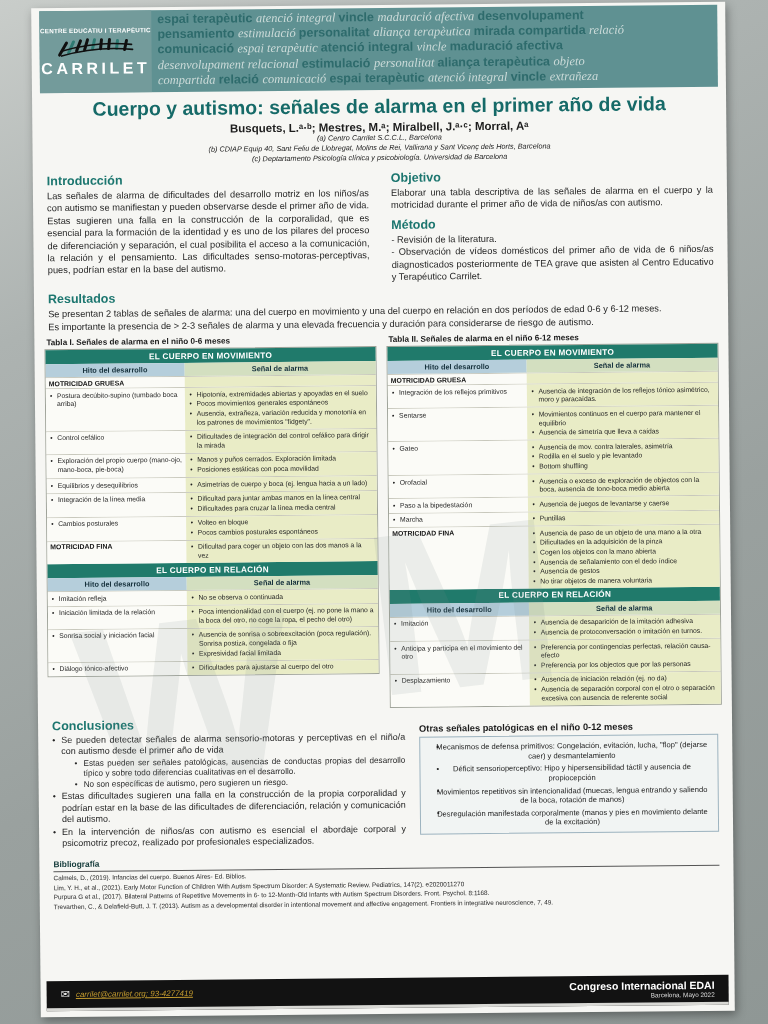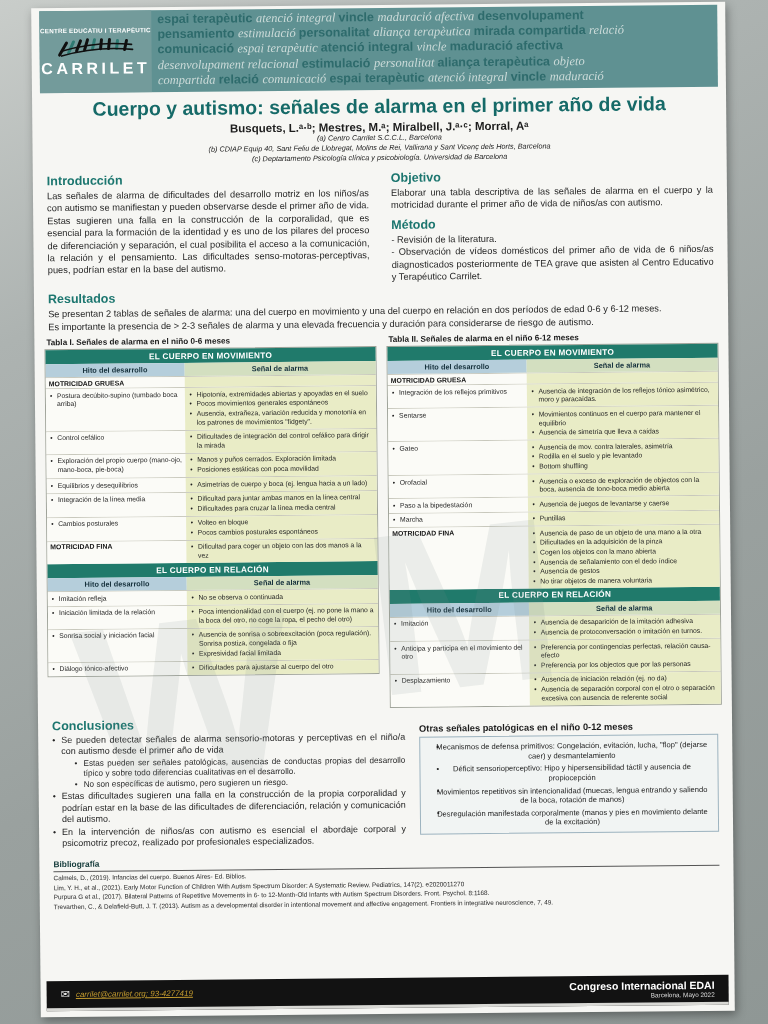--- a/index.html
+++ b/index.html
@@ -118,21 +118,21 @@
           <path d="M5 19 Q40 9 76 13" stroke="#101010" stroke-width="1.6" fill="none"></path>
         </g>
       </svg>
       <div class="logo-name">CARRILET</div>
     </div>
     <div class="wordcloud" id="wordcloud">
         <div class="wc-line"><span class="wc-d">espai terapèutic </span><span class="wc-l">atenció integral </span><span class="wc-d">vincle </span><span class="wc-l">maduració afectiva </span><span class="wc-d">desenvolupament</span></div>
         <div class="wc-line"><span class="wc-d">pensamiento </span><span class="wc-l">estimulació </span><span class="wc-d">personalitat </span><span class="wc-l">aliança terapèutica </span><span class="wc-d">mirada compartida </span><span class="wc-l">relació</span></div>
         <div class="wc-line"><span class="wc-d">comunicació </span><span class="wc-l">espai terapèutic </span><span class="wc-d">atenció integral </span><span class="wc-l">vincle </span><span class="wc-d">maduració afectiva</span></div>
         <div class="wc-line"><span class="wc-l">desenvolupament relacional </span><span class="wc-d">estimulació </span><span class="wc-l">personalitat </span><span class="wc-d">aliança terapèutica </span><span class="wc-l">objeto</span></div>
-        <div class="wc-line"><span class="wc-l">compartida </span><span class="wc-d">relació </span><span class="wc-l">comunicació </span><span class="wc-d">espai terapèutic </span><span class="wc-l">atenció integral </span><span class="wc-d">vincle </span><span class="wc-l">maduració</span></div>
+        <div class="wc-line"><span class="wc-l">compartida </span><span class="wc-d">relació </span><span class="wc-l">comunicació </span><span class="wc-d">espai terapèutic </span><span class="wc-l">atenció integral </span><span class="wc-d">vincle </span><span class="wc-l">extrañeza</span></div>
       </div>
   </header>
 
   <section class="titleblock">
     <h1>Cuerpo y autismo: señales de alarma en el primer año de vida</h1>
     <div class="authors">Busquets, L.ᵃ·ᵇ; Mestres, M.ᵃ; Miralbell, J.ᵃ·ᶜ; Morral, Aᵃ</div>
     <div id="affils">
         <div class="affil-line">(a) Centro Carrilet S.C.C.L., Barcelona</div>
         <div class="affil-line">(b) CDIAP Equip 40, Sant Feliu de Llobregat, Molins de Rei, Vallirana y Sant Vicenç dels Horts, Barcelona</div>
         <div class="affil-line">(c) Deptartamento Psicología clínica y psicobiología. Universidad de Barcelona</div>

